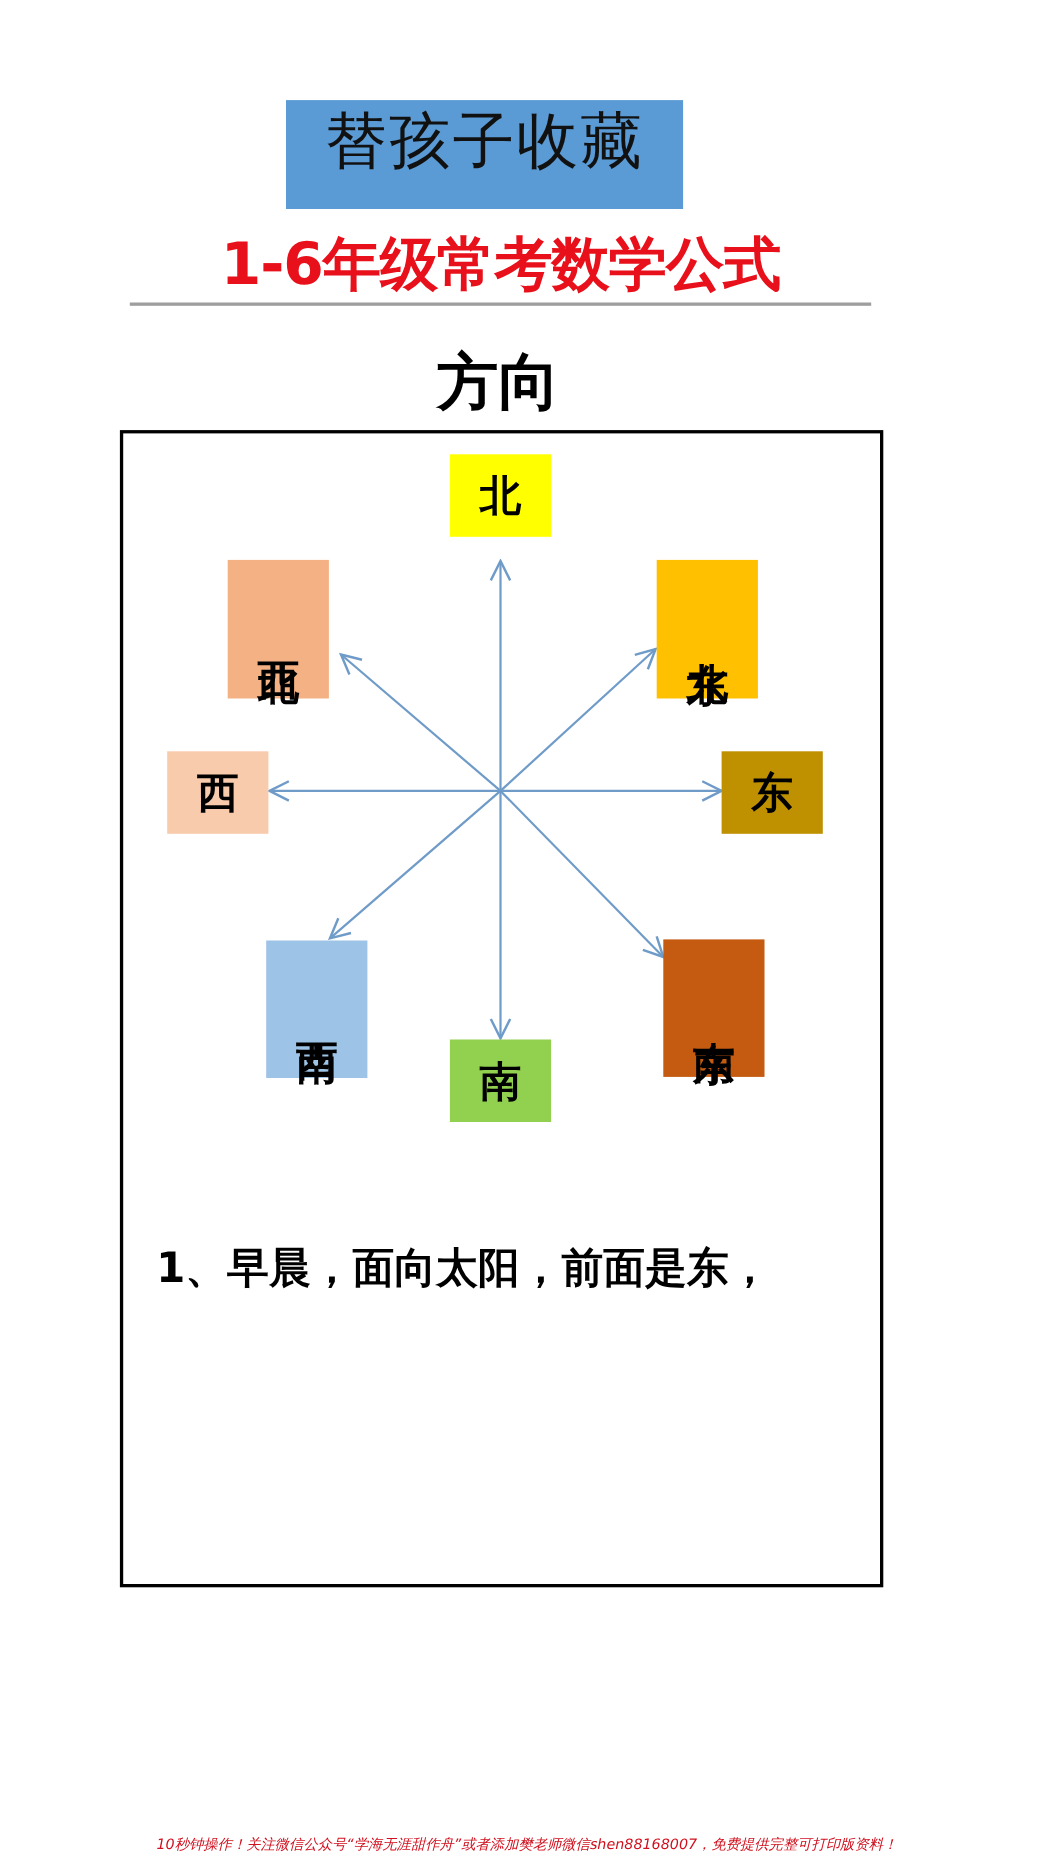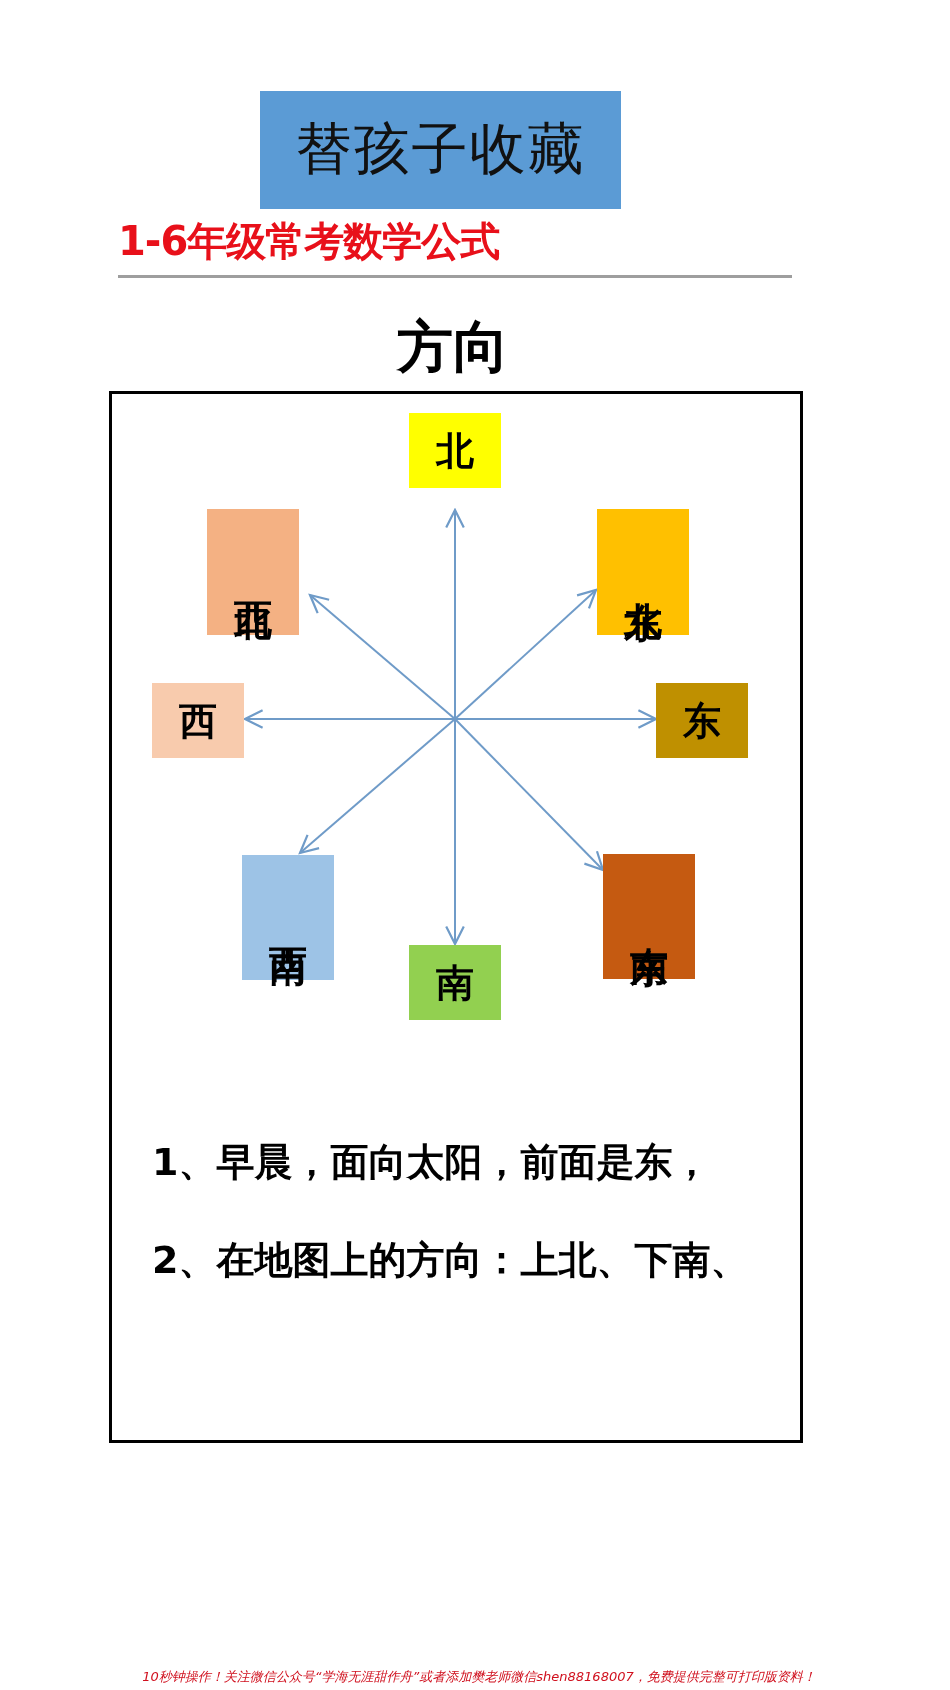--- a/index.html
+++ b/index.html
@@ -1,33 +1,33 @@
 <!DOCTYPE html>
 <html><head>
 <meta charset="utf-8">
 <style>
   html, body { margin:0; padding:0; background:#ffffff; }
   body { width:950px; height:1690px; position:relative; overflow:hidden;
          font-family:"DejaVu Sans", sans-serif; }
-  .banner { position:absolute; left:260px; top:91px; width:361px; height:118px;
-            background:#5b9bd5; display:flex; align-items:center; justify-content:center;
+  .banner { position:absolute; left:260px; top:91px; width:361px; height:99px;
+            background:#5b9bd5; display:flex; align-items:flex-start; justify-content:center;
             font-family:"DejaVu Serif", serif; font-size:56px; color:#111; letter-spacing:2px; }
-  .headline { position:absolute; left:118px; top:205px; width:674px; text-align:left;
-              font-size:40px; font-weight:bold; color:#e8101a; letter-spacing:-1px; line-height:72px; }
+  .headline { position:absolute; left:118px; top:205px; width:674px; text-align:center;
+              font-size:53px; font-weight:bold; color:#e8101a; letter-spacing:-1px; line-height:72px; }
   .rule { position:absolute; left:118px; top:275px; width:674px; height:3px; background:#9e9e9e; }
   .section-title { position:absolute; left:0; width:906px; top:310px; text-align:center;
                    font-size:56px; font-weight:bold; color:#000; }
   .frame { position:absolute; left:109px; top:391px; width:688px; height:1046px;
            border:3px solid #000; }
   .compass { position:absolute; left:0; top:0; width:950px; height:1100px; }
   .dir { position:absolute; display:flex; flex-direction:column; align-items:center; justify-content:center;
          font-weight:bold; color:#000; font-size:38px; line-height:46px; }
   .notes { position:absolute; left:136px; top:1105px; width:650px; font-weight:bold;
            font-size:38px; color:#000; line-height:82px; }
-  .notes p { margin:16px; }
+  .notes p { margin:6px; }
   .footer { position:absolute; left:4px; width:950px; top:1668px; text-align:center;
             font-size:13px; color:#d0101e;font-style:italic; }
 </style>
 </head>
 <body>
 
 <div class="banner">
   <span>替孩子收藏</span>
 </div>
 <div class="headline">1-6年级常考数学公式</div>
@@ -74,16 +74,15 @@
 </div>
 <div class="dir" style="left:152px;top:683px;width:92px;height:75px;background:#f8cbad;">
   <span>西</span>
 </div>
 <div class="dir" style="left:207px;top:509px;width:92px;height:126px;background:#f4b183;">
   <span style="writing-mode:vertical-rl;">西北</span>
 </div>
 
 <div class="notes">
   <p>1、早晨，面向太阳，前面是东，</p>
-  <p>2、在地图上的方向：上北、下南、</p>
 </div>
 
 <div class="footer">10秒钟操作！关注微信公众号“学海无涯甜作舟”或者添加樊老师微信shen88168007，免费提供完整可打印版资料！</div>
 
 </body></html>

